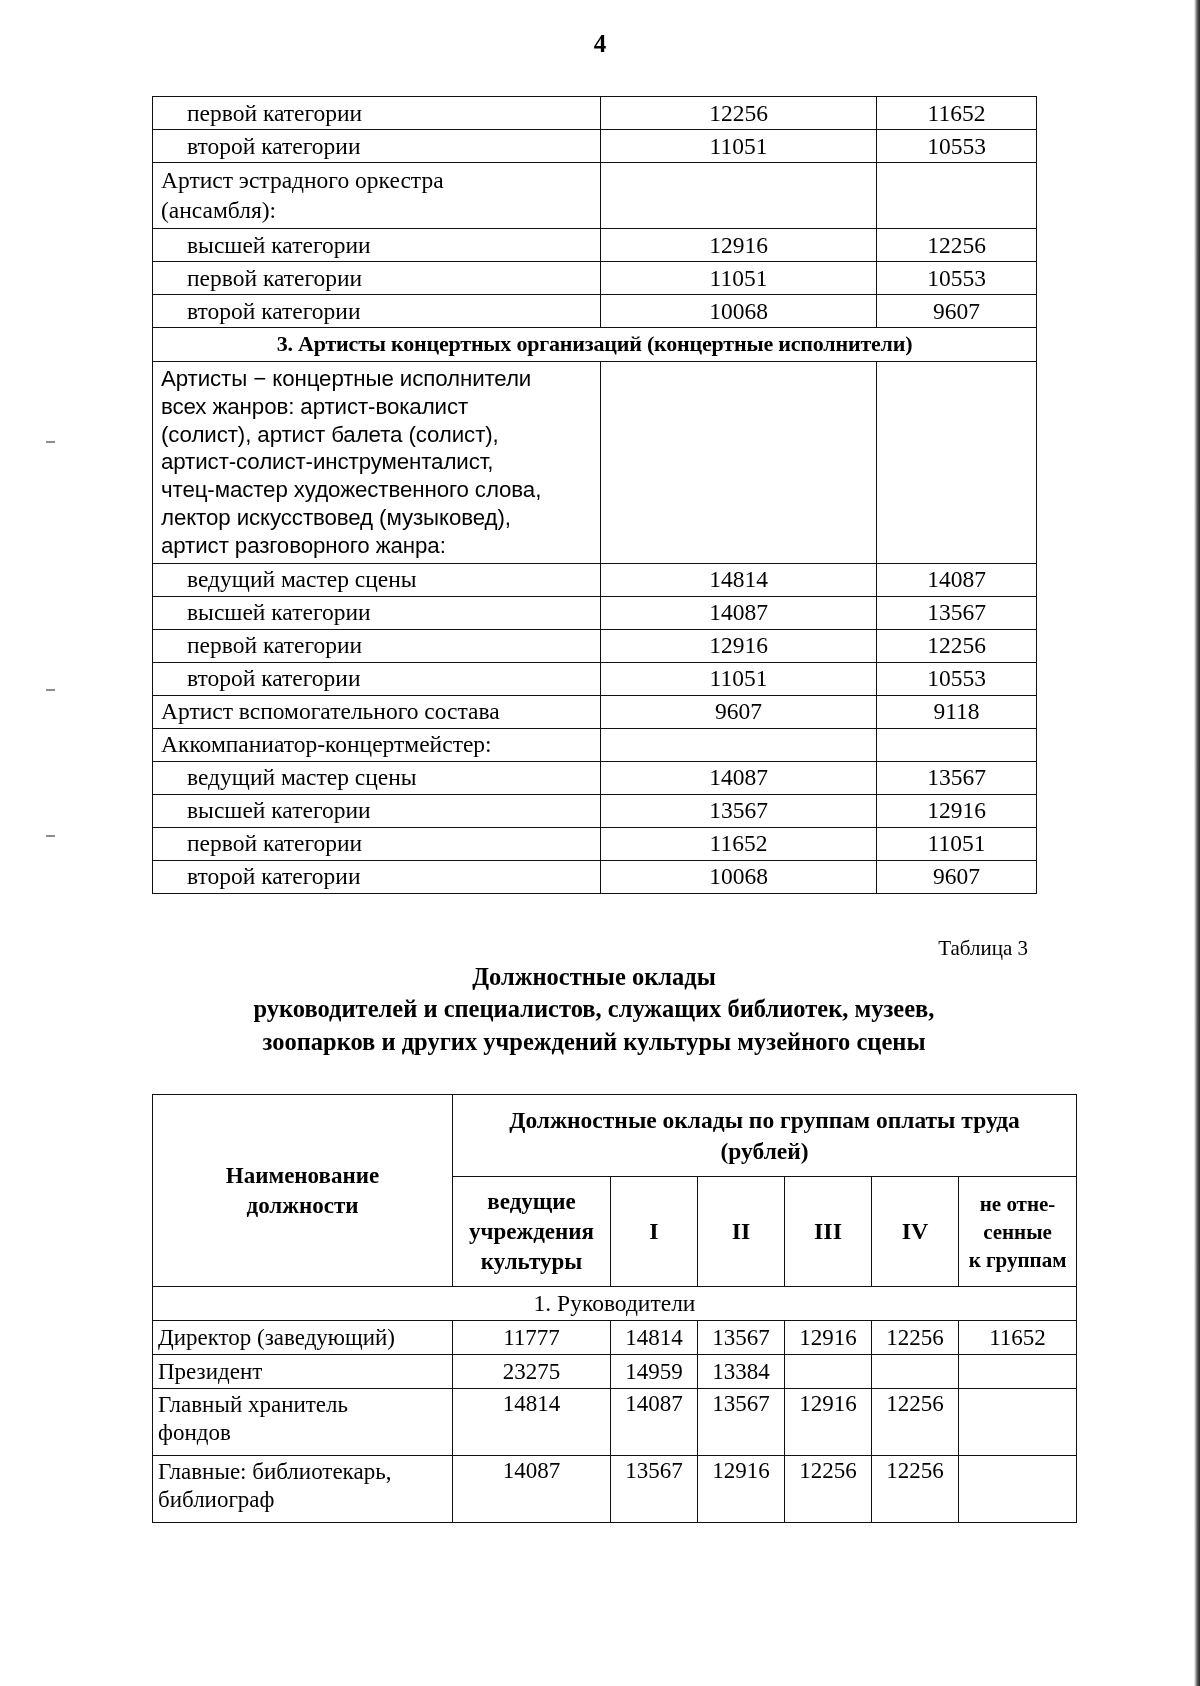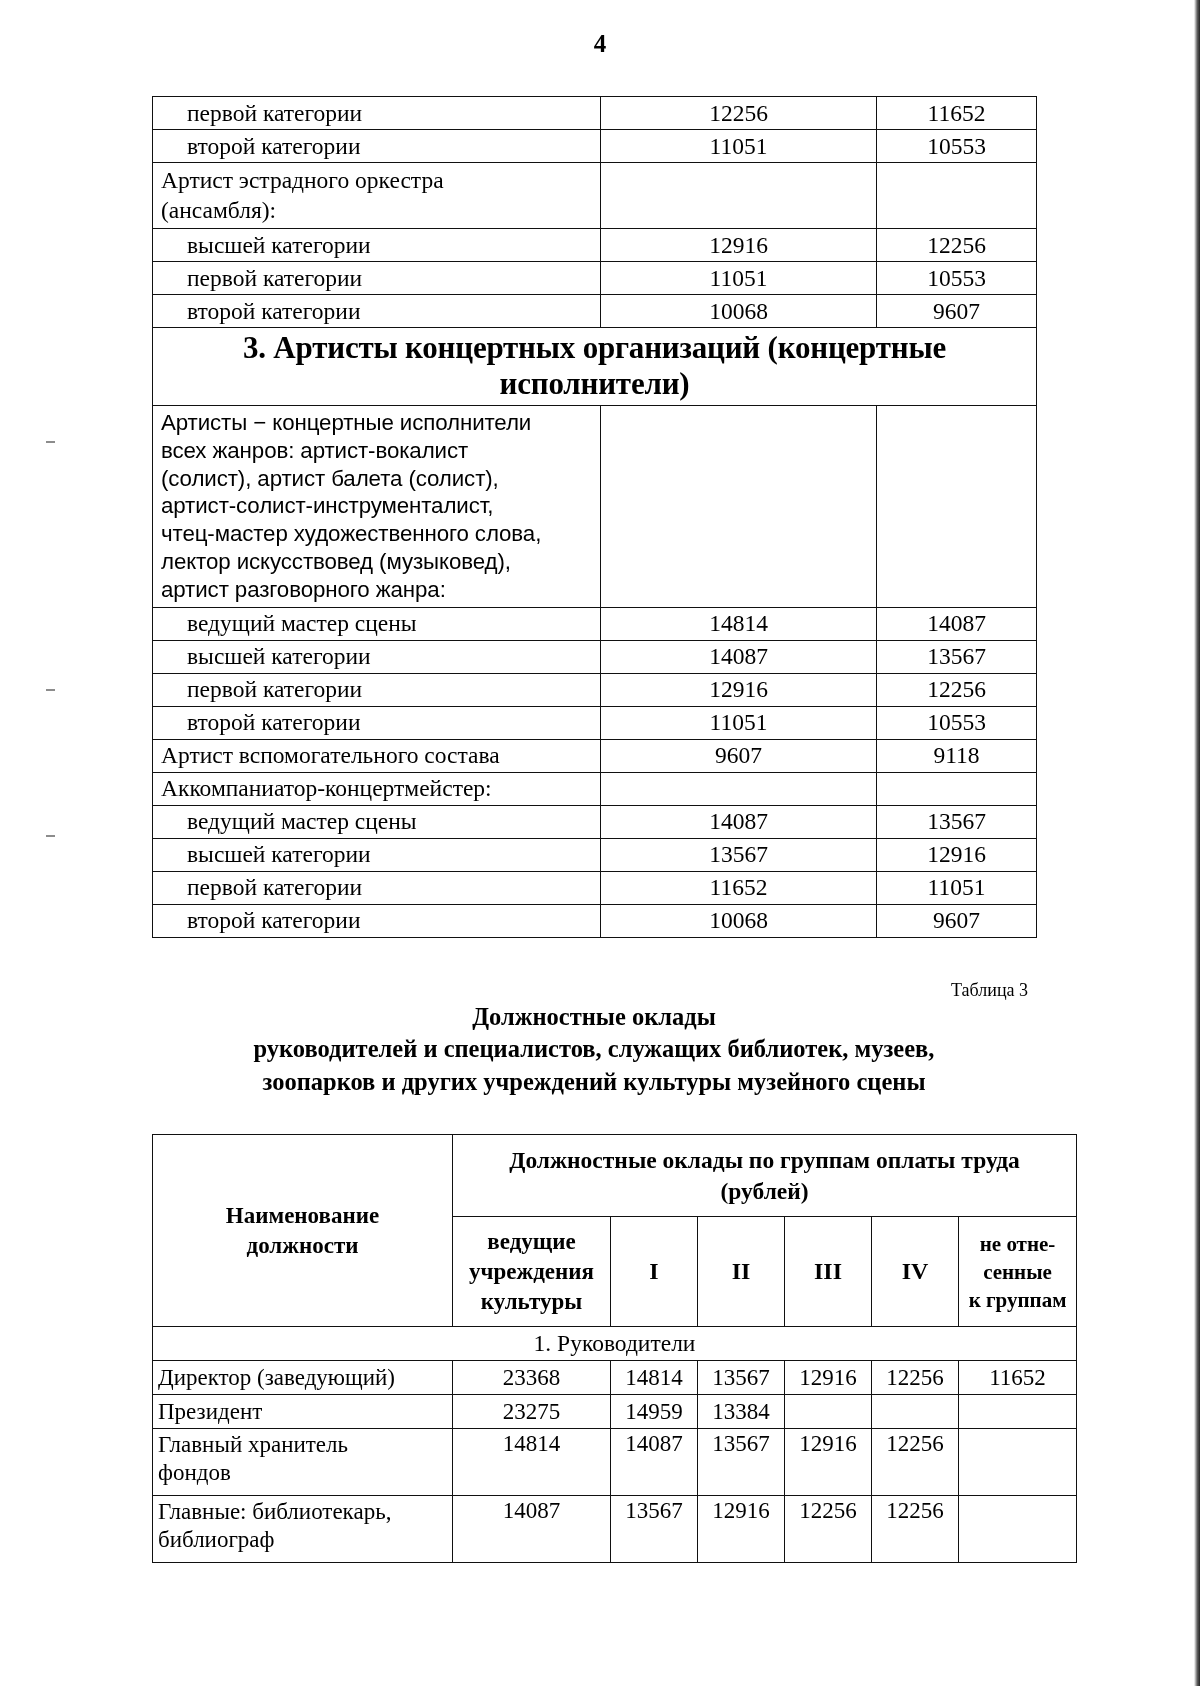--- a/index.html
+++ b/index.html
@@ -74,39 +74,39 @@
     font-family: "Liberation Serif", serif;
   }
   td.multiline {
     vertical-align: top;
     padding-top: 3px;
     line-height: 1.245;
   }
   tr.section td {
     text-align: center;
     font-weight: bold;
-    font-size: 31px;
+    font-size: 22px;
     letter-spacing: -0.2px;
     height: 34px;
     padding: 2px 0 3px 0;
   }
   
   .sans-block {
     font-family: "Liberation Sans", "DejaVu Sans", sans-serif;
     font-size: 22.3px;
     line-height: 1.295;
     letter-spacing: -0.1px;
     margin-top: 23px;
   }
 
   
   .table-caption {
     margin-top: 42px;
     text-align: right;
-    font-size: 18px;
+    font-size: 21px;
     padding-right: 8px;
     font-family: Liberation Serif, serif;
   }
   .doc-title {
     text-align: center;
     font-weight: bold;
     font-size: 24.5px;
     line-height: 1.33;
   }
   .doc-title .l1 { display: block; }
@@ -305,21 +305,21 @@
           <th class="hd-sub hd-rom">IV</th>
           <th class="hd-sub small">не отне-<br>сенные<br>к группам</th>
         </tr>
       </thead>
     <tbody id="t2-body">
         <tr class="section2">
           <td colspan="7">1. Руководители</td>
         </tr>
         <tr>
           <td class="pname">Директор (заведующий)</td>
-          <td class="pval">23368</td>
+          <td class="pval">11777</td>
           <td class="pval">14814</td>
           <td class="pval">13567</td>
           <td class="pval">12916</td>
           <td class="pval">12256</td>
           <td class="pval">11652</td>
         </tr>
         <tr>
           <td class="pname">Президент</td>
           <td class="pval">23275</td>
           <td class="pval">14959</td>

